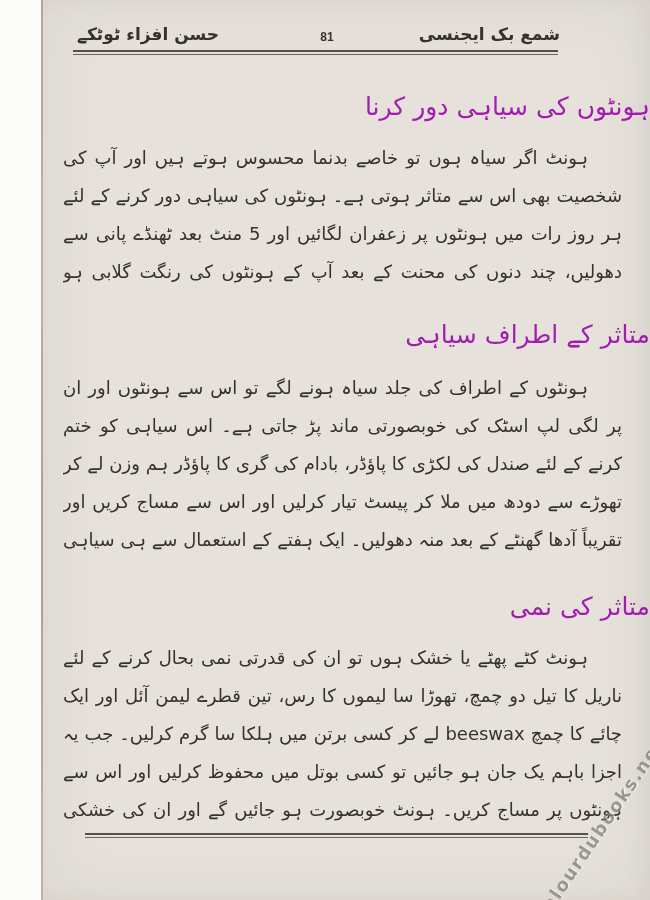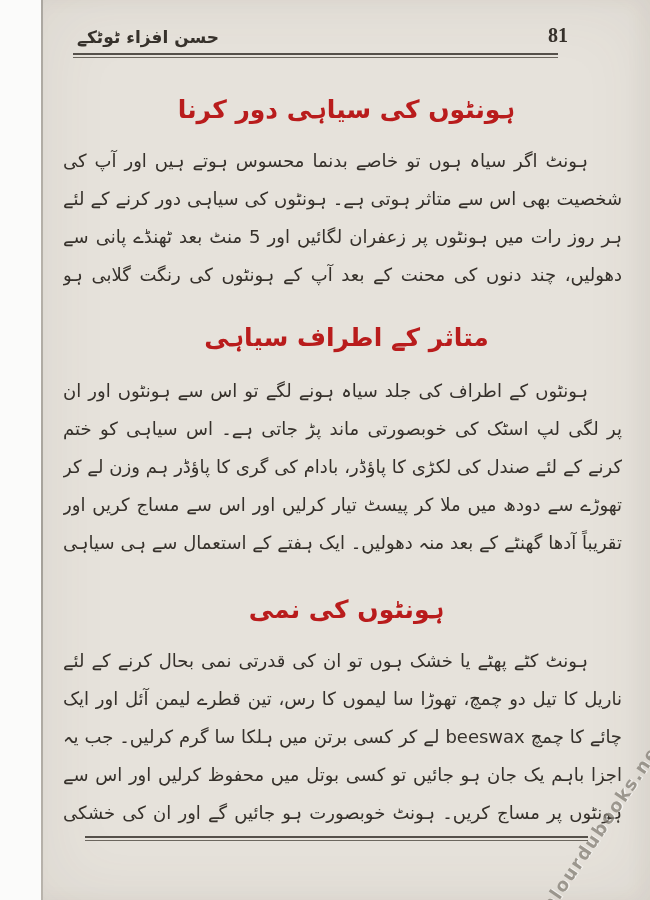--- a/index.html
+++ b/index.html
@@ -34,35 +34,35 @@
     z-index:2;
   }
   
   .header{
     direction:rtl;
     display:flex;align-items:flex-end;justify-content:space-between;
     padding:24px 90px 6px 34px;
     font-weight:bold;
   }
   .header .side{font-size:17px;letter-spacing:0;text-align:right;}
-  .header .pageno{font-size:20px;font-family:Liberation Serif, serif;transform:translateX(8px);}
+  .header .pageno{font-size:12px;font-family:Liberation Sans, sans-serif;transform:translateX(8px);}
   .double-rule{
     height:5px;
     border-top:2px solid var(--rule);
     border-bottom:1px solid #6b665e;
   }
   .header-rule{margin:0 92px 0 30px;}
   .footer-rule{margin:2px 62px 0 42px;}
   
   .section-heading{
     direction:rtl;
-    text-align:center;
+    text-align:right;
     font-size:25px;
-    font-weight:bold;
-    color:#b91c1c;
+    font-weight:normal;
+    color:#a21caf;
     height:48px;
     line-height:48px;
     letter-spacing:0;
   }
   .h1{margin-top:28px;}
   .h2{margin-top:16px;}
   .h3{margin-top:22px;}
   
   .para{
     direction:rtl;
@@ -96,30 +96,31 @@
 </style>
 </head>
 <body>
 
 <div class="scan-margin"></div>
 <div class="page-edge-line"></div>
 
 <div class="page">
 
   <div class="header">
+    <span class="side">شمع بک ایجنسی</span>
     <span class="pageno">81</span>
     <span class="side">حسن افزاء ٹوٹکے</span>
   </div>
   <div class="double-rule header-rule"></div>
 
   <div class="section-heading h1">ہونٹوں کی سیاہی دور کرنا</div>
   <div class="para p1">ہونٹ اگر سیاہ ہوں تو خاصے بدنما محسوس ہوتے ہیں اور آپ کی شخصیت بھی اس سے متاثر ہوتی ہے۔ ہونٹوں کی سیاہی دور کرنے کے لئے ہر روز رات میں ہونٹوں پر زعفران لگائیں اور 5 منٹ بعد ٹھنڈے پانی سے دھولیں، چند دنوں کی محنت کے بعد آپ کے ہونٹوں کی رنگت گلابی ہو جائے گی۔</div>
 
   <div class="section-heading h2">متاثر کے اطراف سیاہی</div>
   <div class="para p2">ہونٹوں کے اطراف کی جلد سیاہ ہونے لگے تو اس سے ہونٹوں اور ان پر لگی لپ اسٹک کی خوبصورتی ماند پڑ جاتی ہے۔ اس سیاہی کو ختم کرنے کے لئے صندل کی لکڑی کا پاؤڈر، بادام کی گری کا پاؤڈر ہم وزن لے کر تھوڑے سے دودھ میں ملا کر پیسٹ تیار کرلیں اور اس سے مساج کریں اور تقریباً آدھا گھنٹے کے بعد منہ دھولیں۔ ایک ہفتے کے استعمال سے ہی سیاہی سے چھٹکارا مل جائے گا۔</div>
 
-  <div class="section-heading h3">ہونٹوں کی نمی</div>
+  <div class="section-heading h3">متاثر کی نمی</div>
   <div class="para p3">ہونٹ کٹے پھٹے یا خشک ہوں تو ان کی قدرتی نمی بحال کرنے کے لئے ناریل کا تیل دو چمچ، تھوڑا سا لیموں کا رس، تین قطرے لیمن آئل اور ایک چائے کا چمچ beeswax لے کر کسی برتن میں ہلکا سا گرم کرلیں۔ جب یہ اجزا باہم یک جان ہو جائیں تو کسی بوتل میں محفوظ کرلیں اور اس سے ہونٹوں پر مساج کریں۔ ہونٹ خوبصورت ہو جائیں گے اور ان کی خشکی ختم ہو جائے گی۔</div>
 
   <div class="double-rule footer-rule"></div>
 </div>
 
 <div class="watermark">alourdubooks.net</div>
 
 </body></html>

